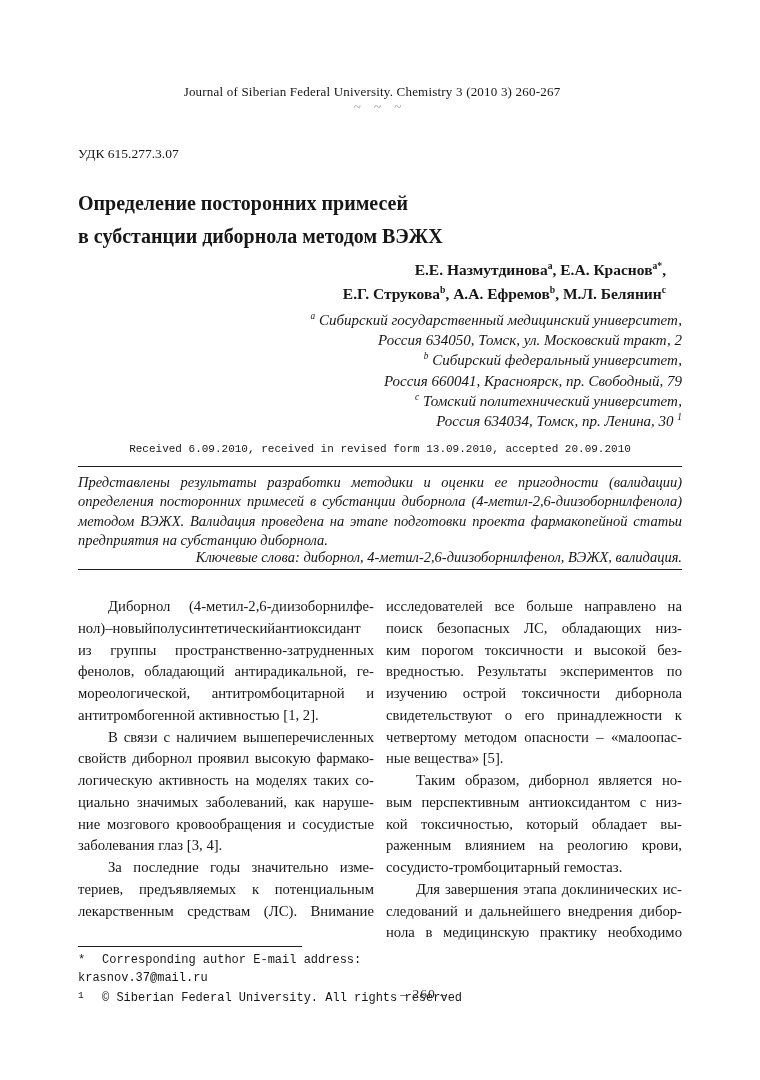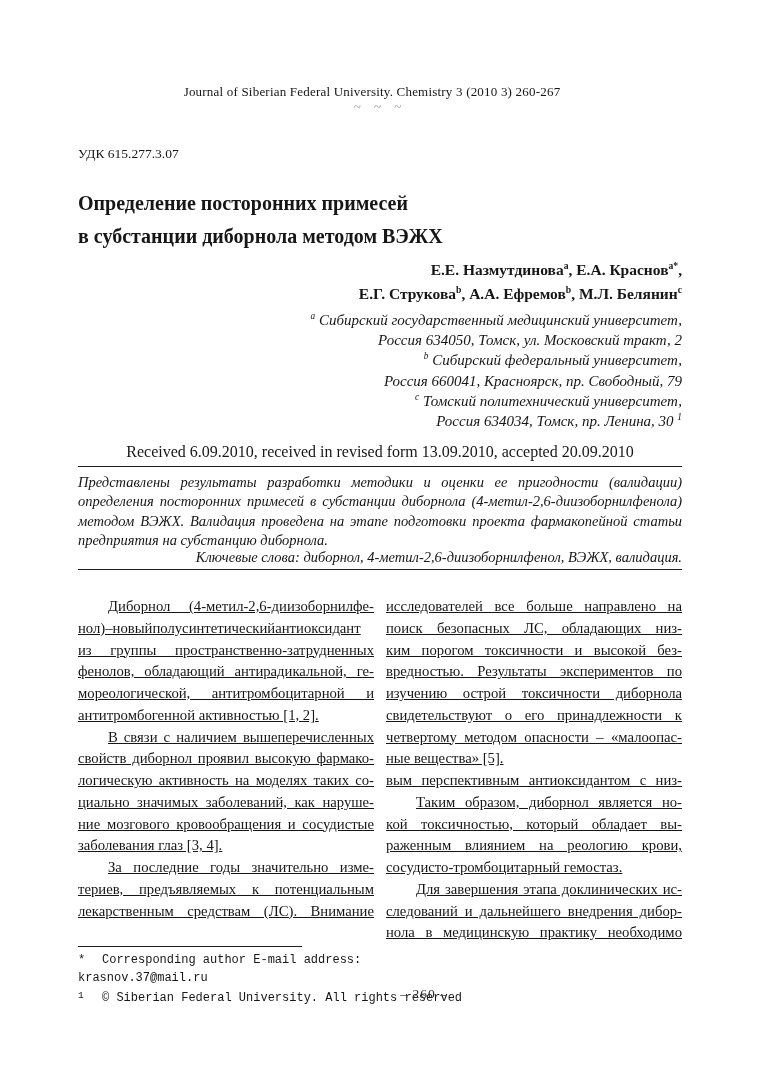--- a/index.html
+++ b/index.html
@@ -4,34 +4,34 @@
 <style>
   html,body{margin:0;padding:0;background:#ffffff;}
   body{width:760px;height:1080px;position:relative;overflow:hidden;
        font-family:"Liberation Serif","DejaVu Serif",serif;color:#161616;}
   .abs{position:absolute;}
   .journal-line{top:84px;left:0;width:744px;text-align:center;font-size:13px;letter-spacing:.2px;}
   .tilde{top:99px;left:0;width:760px;text-align:center;font-size:13px;letter-spacing:5px;color:#8c8c8c;}
   .udc{top:146px;left:78px;font-size:13.5px;}
   .title{top:187px;left:78px;width:604px;font-size:20px;font-weight:bold;line-height:33px;margin:0;}
   .title .t-line{display:block;}
-  .authors{top:258px;right:78px;text-align:right;font-weight:bold;font-size:15.5px;line-height:24px;margin-left:33px;}
+  .authors{top:258px;right:94px;text-align:right;font-weight:bold;font-size:15.5px;line-height:24px;margin-left:33px;}
   .authors sup,.affils sup{font-size:62%;line-height:0;}
   .affils{top:310px;right:78px;text-align:right;font-style:italic;font-size:15px;line-height:20.2px;}
-  .received{top:443px;left:0;width:760px;text-align:center;font-size:16px;}
+  .received{top:443px;left:0;width:760px;text-align:center;font-size:11px;font-family:Liberation Mono, monospace;}
   .rule{left:78px;width:604px;border-top:1.5px solid #1c1c1c;height:0;}
   .rule1{top:466px;}
   .rule2{top:569px;}
   .abstract{top:473px;left:78px;width:604px;font-style:italic;font-size:14.5px;line-height:19.3px;}
   .keywords{top:549px;left:78px;width:604px;font-style:italic;font-size:14.5px;text-align:right;}
   .jline{text-align:justify;text-align-last:justify;}
   .no-j{text-align-last:left;}
   .body-cols{top:596px;left:78px;width:604px;display:flex;gap:12px;font-size:14.7px;}
   .col{width:296px;}
-  .col .line{line-height:21.75px;text-decoration:underline;}
+  .col .line{line-height:21.75px;}
   .indent{padding-left:30px;}
   .fn-rule{top:946px;left:78px;width:224px;border-top:1.3px solid #1c1c1c;height:0;}
   .footnotes{top:952px;left:78px;width:400px;font-size:12px;line-height:17.5px;font-family:Liberation Mono, monospace;}
   .fn-marker{display:inline-block;width:24px;}
   .fn-marker.raised{font-size:9.5px;vertical-align:3px;}
   .pagenum{top:986px;left:0;width:760px;text-align:center;font-size:13.5px;letter-spacing:1px;color:#2a2a2a;padding-left:44px;}
 </style>
 </head>
 <body>
 
@@ -97,22 +97,22 @@
         <div class="line jline">исследователей все больше направлено на</div>
         <div class="line jline">поиск безопасных ЛС, обладающих низ-</div>
         <div class="line jline">ким порогом токсичности и высокой без-</div>
         <div class="line jline">вредностью. Результаты экспериментов по</div>
         <div class="line jline">изучению острой токсичности диборнола</div>
         <div class="line jline">свидетельствуют о его принадлежности к</div>
         <div class="line jline">четвертому методом опасности – «малоопас-</div>
         <div class="line jline no-j">ные вещества» [5].</div>
       </div>
       <div>
+        <div class="line jline indent">Таким образом, диборнол является но-</div>
         <div class="line jline">вым перспективным антиоксидантом с низ-</div>
-        <div class="line jline indent">Таким образом, диборнол является но-</div>
         <div class="line jline">кой токсичностью, который обладает вы-</div>
         <div class="line jline">раженным влиянием на реологию крови,</div>
         <div class="line jline no-j">сосудисто-тромбоцитарный гемостаз.</div>
       </div>
       <div>
         <div class="line jline indent">Для завершения этапа доклинических ис-</div>
         <div class="line jline">следований и дальнейшего внедрения дибор-</div>
         <div class="line jline">нола в медицинскую практику необходимо</div>
       </div>
     </div>

